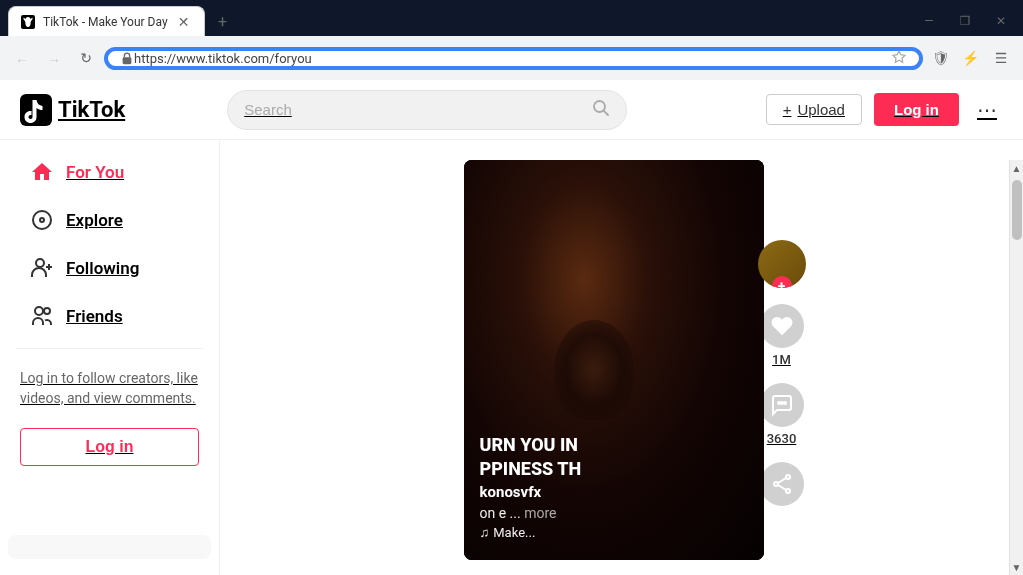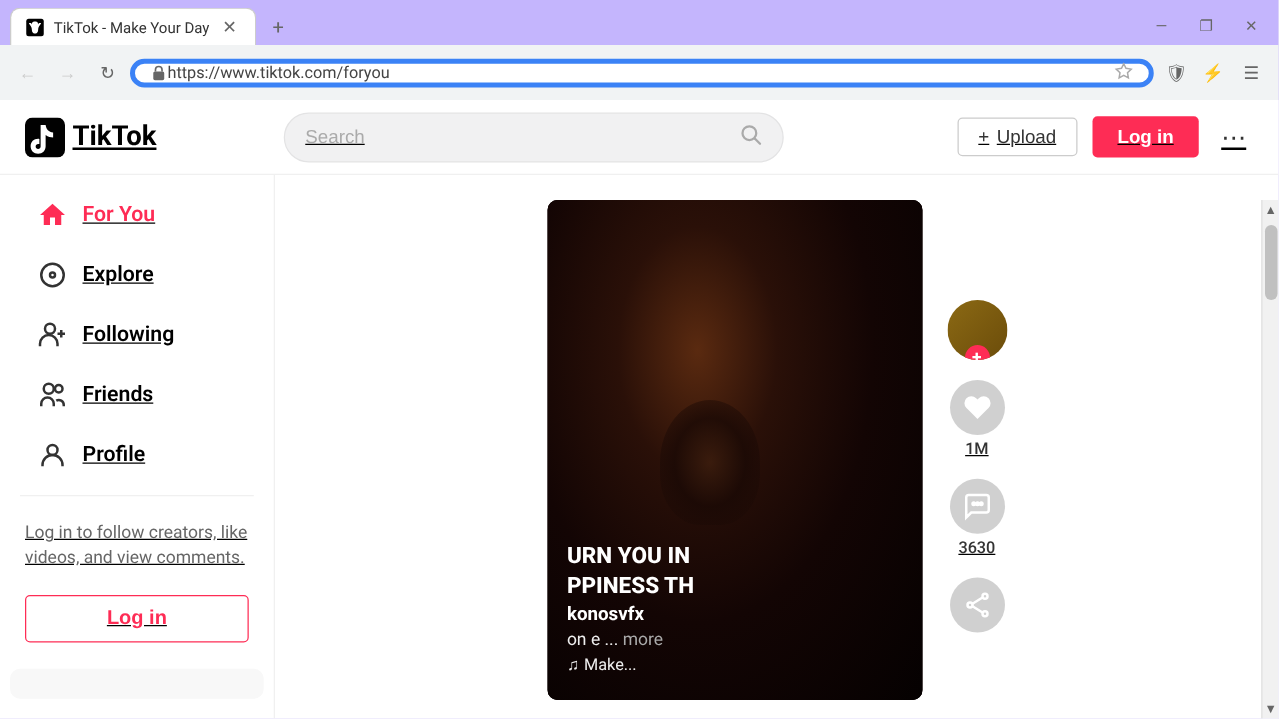--- a/index.html
+++ b/index.html
@@ -48,21 +48,21 @@
     .sidebar-info { padding: 12px 20px; font-size: 14px; color: #666; line-height: 1.4; }
     .sidebar-login-btn { margin: 8px 20px; padding: 9px 16px; border: 1.5px solid #fe2c55; border-radius: 4px; background: white; color: #fe2c55; font-size: 16px; font-weight: 600; cursor: pointer; }
     .sidebar-create-effects { display: flex; align-items: center; gap: 10px; padding: 12px 16px; background: #f8f8f8; margin: 8px; border-radius: 8px; cursor: pointer; }
 
     
     .content { flex: 1; overflow-y: auto; display: flex; justify-content: center; padding: 20px; background: white; }
 
     
     .video-feed { display: flex; gap: 20px; align-items: flex-start; }
     .video-card { position: relative; width: 300px; }
-    .video-player { width: 300px; height: 400px; border-radius: 8px; overflow: hidden; position: relative; background: #1a0a0a; display: flex; align-items: flex-end; }
+    .video-player { width: 300px; height: 400px; border-radius: 8px; overflow: hidden; position: relative; background: #1a0a0a; display: flex; align-items: flex-end; margin-left: 26px; }
     .video-bg { width: 100%; height: 100%; position: absolute; top: 0; left: 0; background: radial-gradient(ellipse at center top, #3d1a0a 0%, #1a0808 30%, #0d0404 60%, #050202 100%); }
     .video-text-overlay { position: absolute; bottom: 20px; left: 16px; right: 16px; color: white; }
     .video-username { font-size: 15px; font-weight: 700; margin-bottom: 4px; }
     .video-caption { font-size: 14px; color: #eee; }
     .video-caption .more { color: #aaa; cursor: pointer; }
     .video-music { font-size: 13px; color: #eee; margin-top: 4px; display: flex; align-items: center; gap: 4px; }
     .video-text-big { position: absolute; bottom: 80px; left: 16px; right: 60px; color: white; font-size: 18px; font-weight: 800; line-height: 1.3; text-transform: uppercase; }
 
     
     .video-actions { display: flex; flex-direction: column; align-items: center; gap: 16px; padding-top: 80px; }
@@ -82,21 +82,21 @@
     .browser-scrollbar { width: 14px; background: #f1f1f1; border-left: 1px solid #e0e0e0; position: absolute; right: 0; top: 80px; bottom: 0; display: flex; flex-direction: column; }
     .scrollbar-up { height: 16px; display: flex; align-items: center; justify-content: center; font-size: 10px; color: #666; cursor: pointer; }
     .scrollbar-down { height: 16px; display: flex; align-items: center; justify-content: center; font-size: 10px; color: #666; cursor: pointer; margin-top: auto; }
     .scrollbar-thumb { width: 10px; height: 60px; background: #c0c0c0; border-radius: 5px; margin: 4px auto; }
 
     .app-wrapper { position: relative; width: 1023px; height: 495px; }
   </style>
 </head>
 <body>
 
-<div style="width:1023px; height:575px; position:relative; overflow:hidden; background:#c4b5fd;">
+<div style="width:1023px; height:575px; position:relative; overflow:hidden; background:#0f172a;">
 
   <div class="tab-bar">
     <div class="tab">
       <div class="tab-favicon">
         <svg width="10" height="10" viewBox="0 0 10 10" fill="none">
           <path d="M5 0C3.5 0 2.5 1 2.5 2.5C2.5 1.5 1.5 1 0 1.5C1.5 3.5 2.5 4.5 2.5 7C2.5 8.5 3.5 10 5 10C6.5 10 7.5 8.5 7.5 7C7.5 4.5 8.5 3.5 10 1.5C8.5 1 7.5 1.5 7.5 2.5C7.5 1 6.5 0 5 0Z" fill="white"></path>
         </svg>
       </div>
       <span class="tab-title">TikTok - Make Your Day</span>
       <span class="tab-close">✕</span>
@@ -206,29 +206,20 @@
                   <circle cx="9" cy="7" r="4"></circle>
                   <path d="M3 21v-2a5 5 0 0110 0v2"></path>
                   <circle cx="17" cy="7" r="3"></circle>
                   <path d="M21 21v-1a4 4 0 00-6-3.5"></path>
                 </svg>
             </span>
             <span class="item-label">Friends</span>
           </div>
 
 
-          <div class="sidebar-item">
-            <span class="item-icon">
-              <svg width="24" height="24" viewBox="0 0 24 24" fill="none" stroke="#333" stroke-width="2">
-                  <circle cx="12" cy="8" r="4"></circle>
-                  <path d="M4 21v-1a8 8 0 0116 0v1"></path>
-                </svg>
-            </span>
-            <span class="item-label">Profile</span>
-          </div>
 
           <div class="sidebar-divider"></div>
 
           <p class="sidebar-info">Log in to follow creators, like videos, and view comments.</p>
 
           <button class="sidebar-login-btn">Log in</button>
 
           <div class="sidebar-create-effects" style="margin-top: auto;">
             
             

